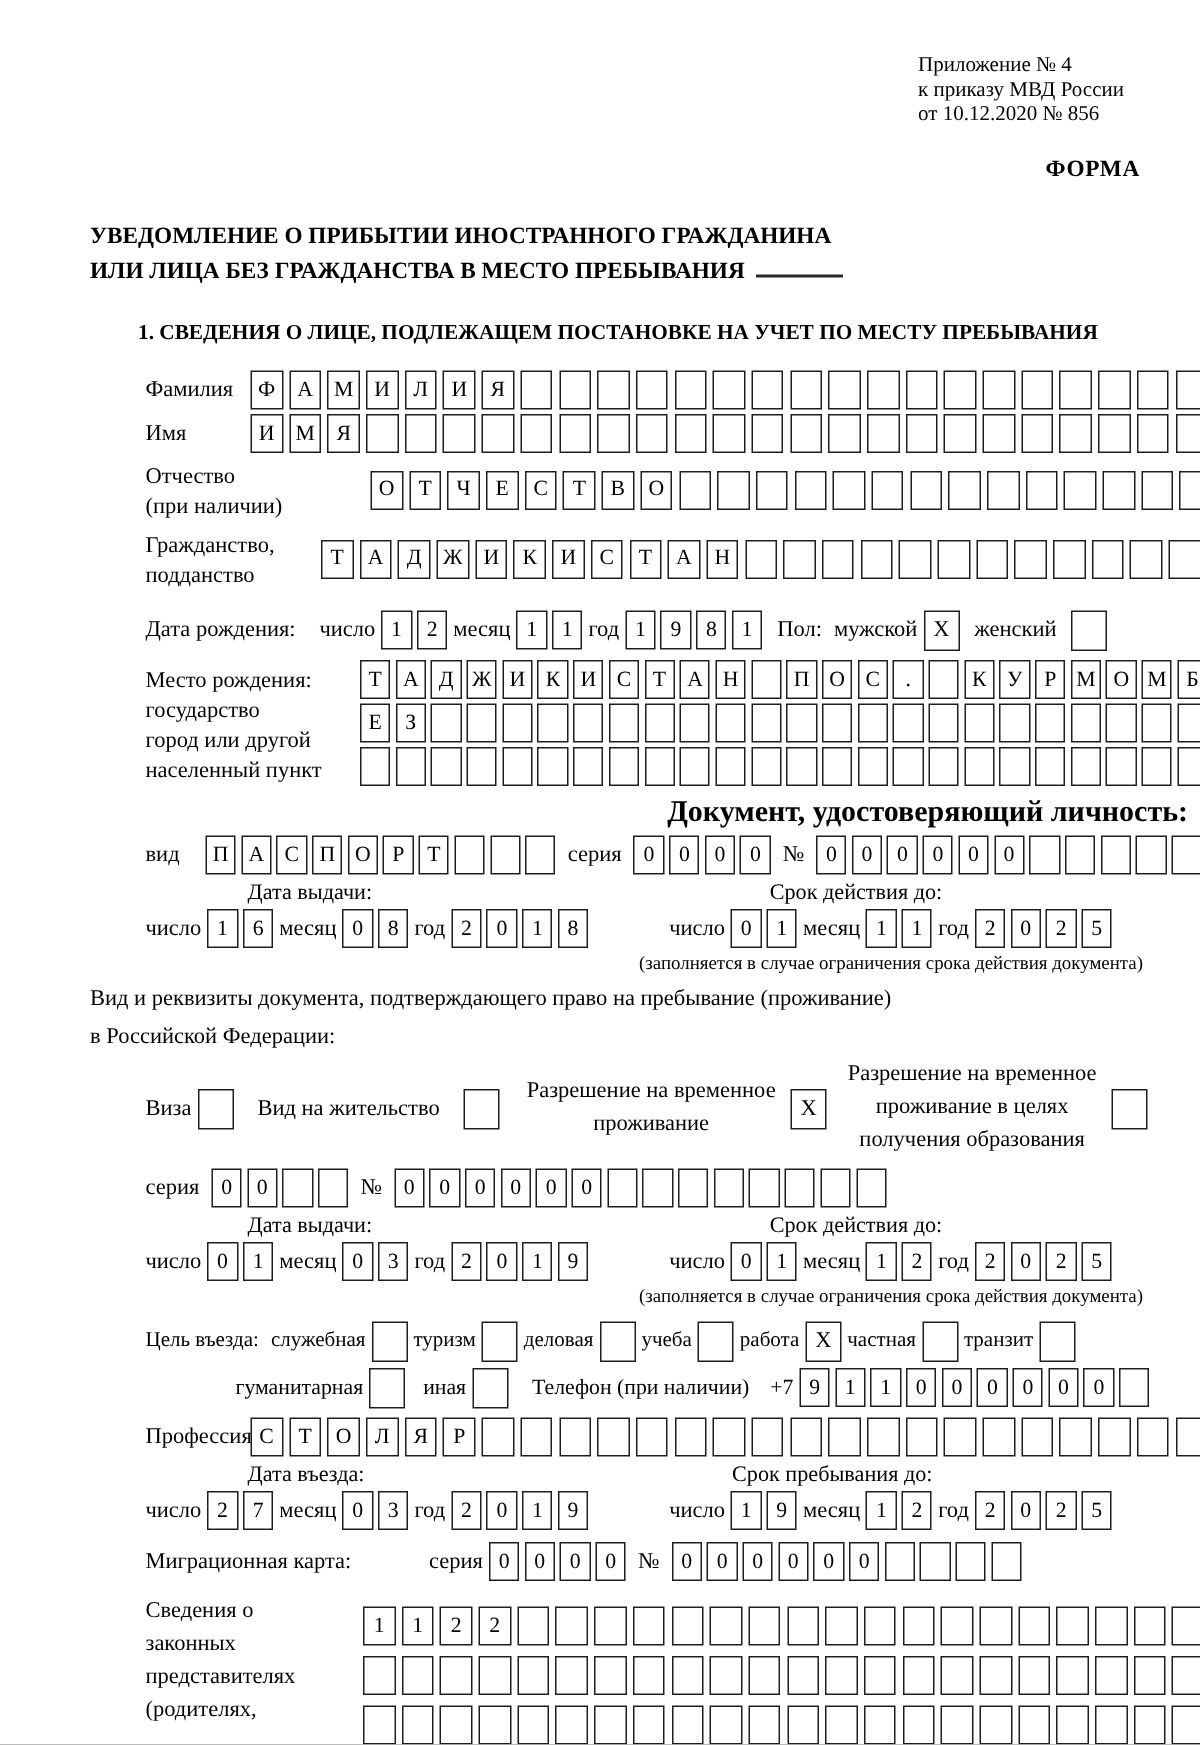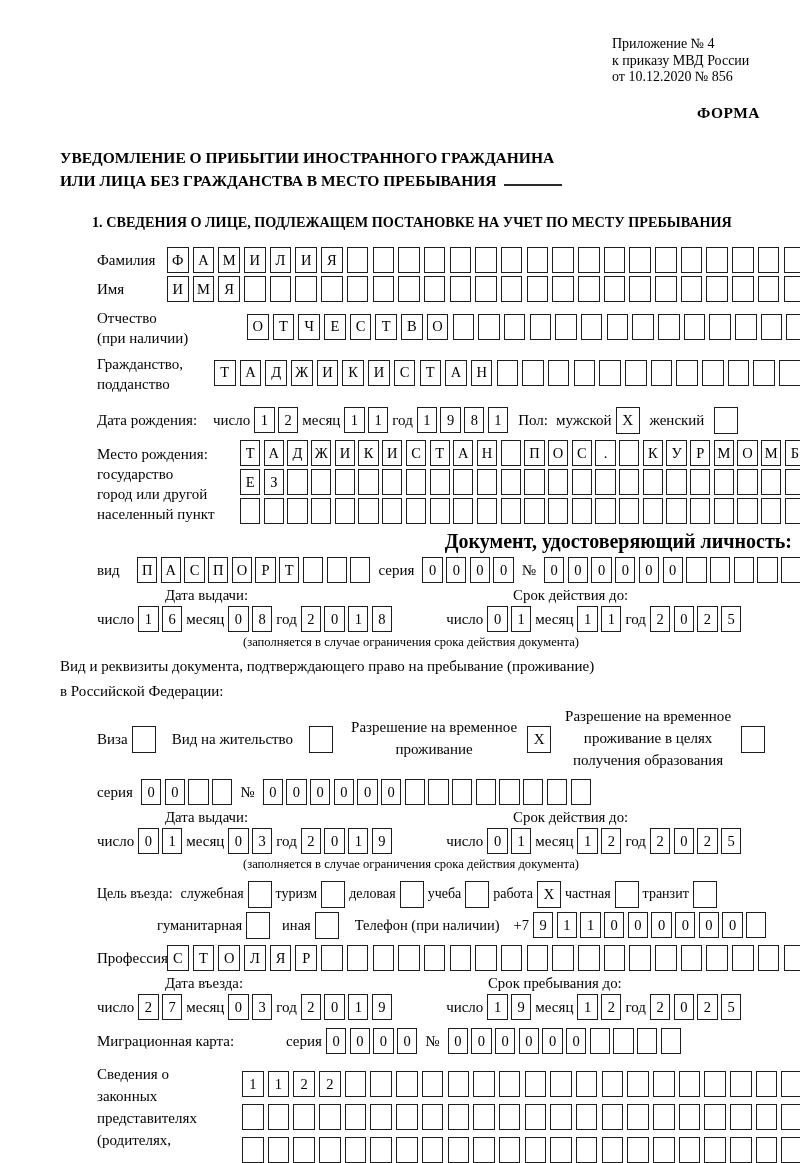--- a/index.html
+++ b/index.html
@@ -25,21 +25,21 @@
   .cells{display:flex;flex:0 0 auto;gap:4.2px;}
   .box{flex:0 0 auto;box-sizing:border-box;width:21.5px;height:26px;border:1.6px solid #1e1e1e;
     display:flex;align-items:center;justify-content:center;font-size:14.5px;line-height:1;}
   .cells.sm{gap:3.4px;}
   .cells.sm .box{width:20.3px;}
   .cbox{flex:0 0 auto;box-sizing:border-box;width:24px;height:27px;border:1.6px solid #1e1e1e;
     display:flex;align-items:center;justify-content:center;font-size:15px;margin-top:1px;}
 
   .center-b{text-align:right;font-weight:bold;font-size:20px;margin:6px 0 4px 0;}
   .colhdr{display:flex;font-size:14.8px;margin:4px 0 2px 0;}
-  .cap-r{text-align:center;padding-right:30px;font-size:12.6px;margin:1px 0 6px 0;}
+  .cap-r{text-align:right;padding-right:30px;font-size:12.6px;margin:1px 0 6px 0;}
   .intro{font-size:15px;margin:8px 0 2px 0;}
   .opt-block{text-align:center;font-size:15px;line-height:1.45;}
   .stack{display:flex;flex-direction:column;gap:3px;}
   .mt8{margin-top:8px;} .mt12{margin-top:12px;} .mt16{margin-top:16px;} .mt6{margin-top:6px;}
   .grp{display:flex;flex:0 0 auto;}
 </style>
 </head>
 <body>
 
 <div class="page">

